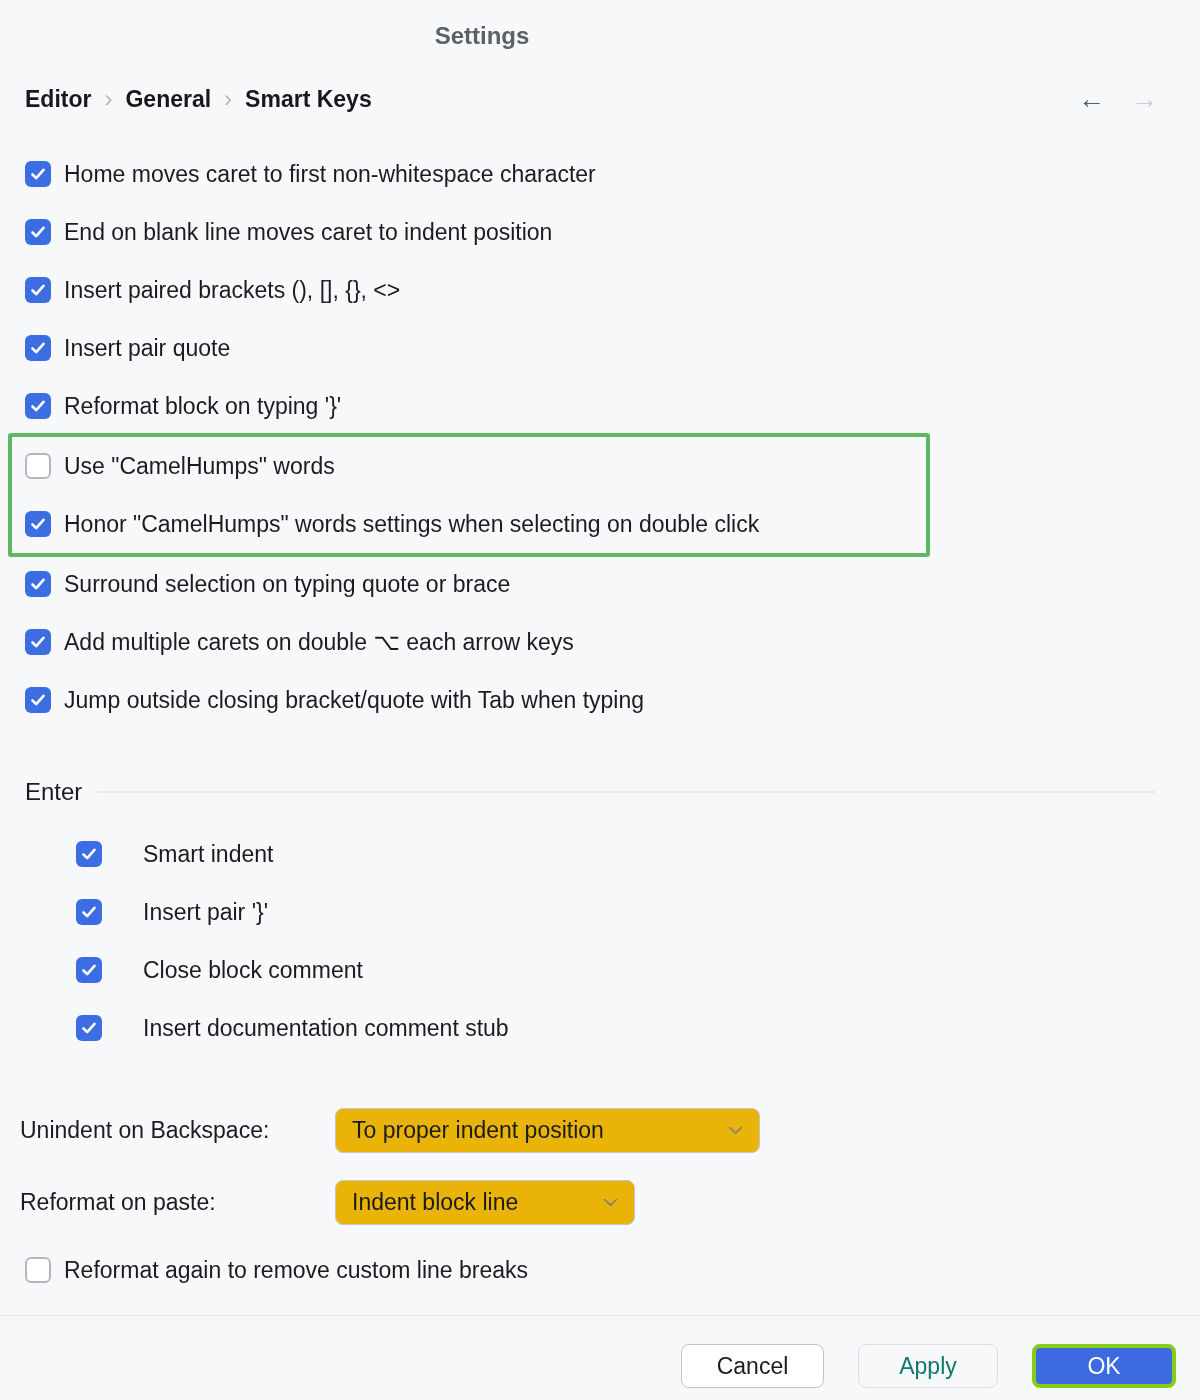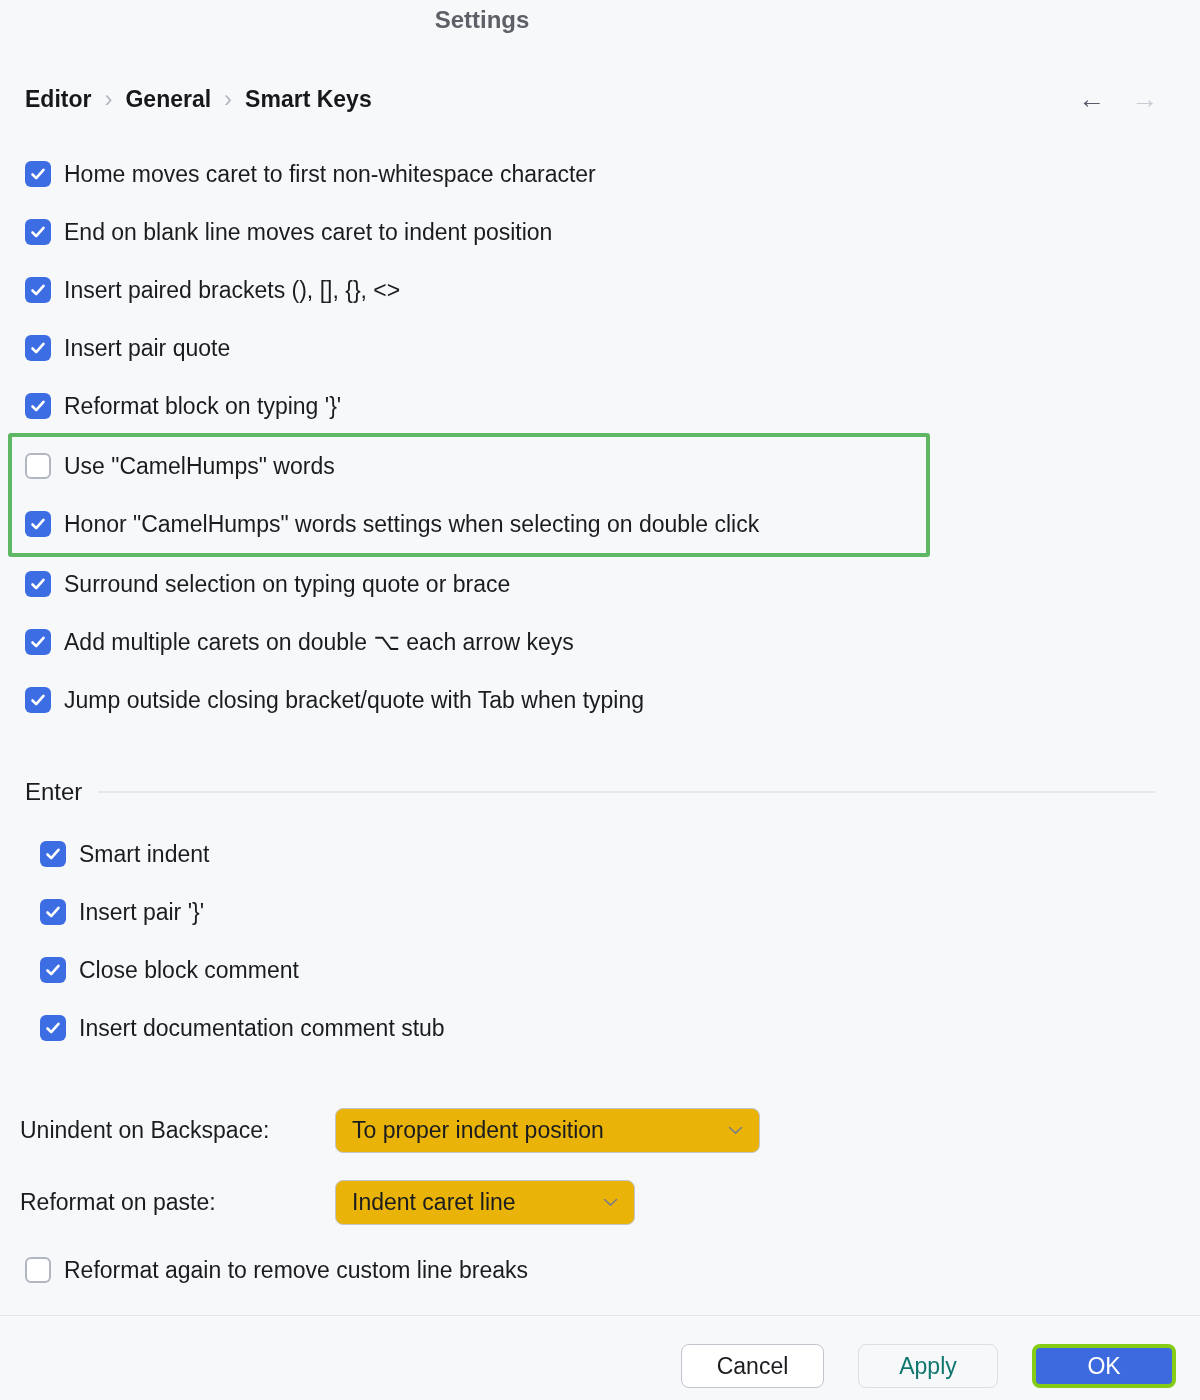--- a/index.html
+++ b/index.html
@@ -5,38 +5,38 @@
   * { margin:0; padding:0; box-sizing:border-box; }
   html,body { width:1200px; height:1400px; }
   body {
     background:#F7F8FA;
     font-family:"Liberation Sans", sans-serif;
     color:#1A1C1F;
     overflow:hidden;
   }
   .titlebar { position:relative; height:40px; }
   .window-title {
-    position:absolute; top:6px; left:482px; transform:translateX(-50%);
+    position:absolute; top:22px; left:482px; transform:translateX(-50%);
     font-size:24px; font-weight:700; color:#5D6066; white-space:nowrap;
   }
   .crumb-row {
     margin:44px 42px 0 25px; height:30px;
     display:flex; align-items:center;
   }
   .crumb { font-size:23px; font-weight:700; color:#17181B; cursor:default; white-space:nowrap; }
   .crumb-sep { font-size:24px; color:#B4B7BE; margin:0 13px; font-weight:400; }
   .nav-arrows { margin-left:auto; display:flex; align-items:center; gap:26px; }
   .nav-arrow { font-size:27px; line-height:1; }
   .nav-arrow.back { color:#575C69; }
   .nav-arrow.fwd  { color:#C9CBD2; }
 
   .option-list { margin-top:31px; }
   .row { height:58px; display:flex; align-items:center; padding-left:25px; }
   .row .lbl { margin-left:13px; font-size:23px; color:#1A1C1F; white-space:nowrap; }
-  .row.indent { padding-left:40px; }
+  .row.indent { padding-left:76px;gap:28px; }
 
   .cb {
     width:26px; height:26px; flex:0 0 26px;
     border-radius:6px; display:flex; align-items:center; justify-content:center;
   }
   .cb.checked { background:#3D6DE3; }
   .cb.unchecked { background:#FFFFFF; border:2px solid #B3B6C2; }
 
   .highlight-box {
     border:4px solid #5EB763; border-radius:3px;
@@ -241,21 +241,21 @@
       <svg width="15" height="9" viewBox="0 0 15 9">
           <path d="M1.5 1.5 L7.5 7.2 L13.5 1.5" fill="none" stroke="#7A7E89" stroke-width="1.6" stroke-linecap="round" stroke-linejoin="round"></path>
         </svg>
     </span>
   </div>
 </div>
 
 <div class="field-row second">
   <span class="field-label">Reformat on paste:</span>
   <div class="select narrow">
-    <span>Indent caret line</span>
+    <span>Indent block line</span>
     <span class="chev">
       <svg width="15" height="9" viewBox="0 0 15 9">
           <path d="M1.5 1.5 L7.5 7.2 L13.5 1.5" fill="none" stroke="#7A7E89" stroke-width="1.6" stroke-linecap="round" stroke-linejoin="round"></path>
         </svg>
     </span>
   </div>
 </div>
 
 <div class="row last-option">
   <span class="cb unchecked">

